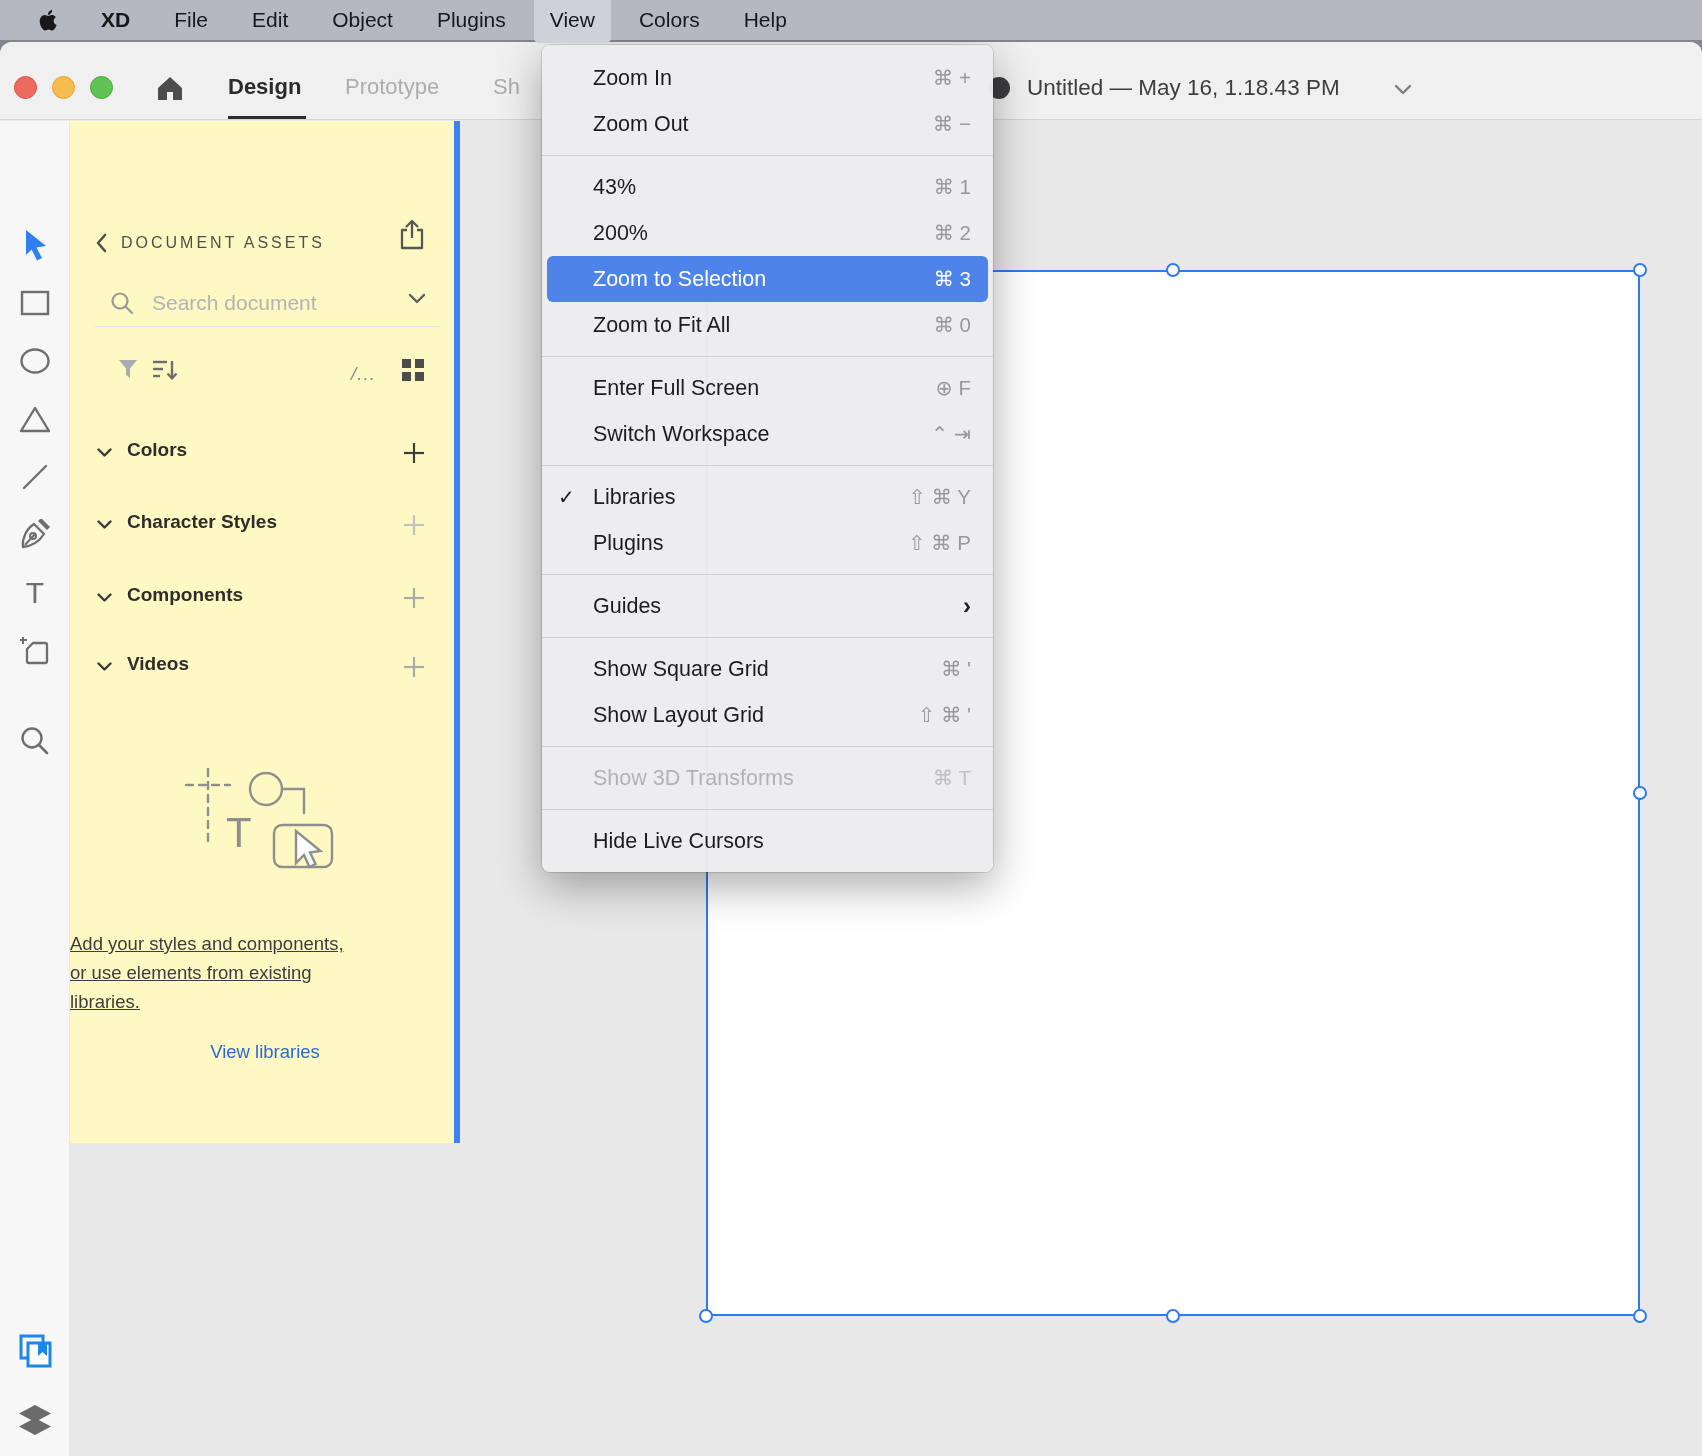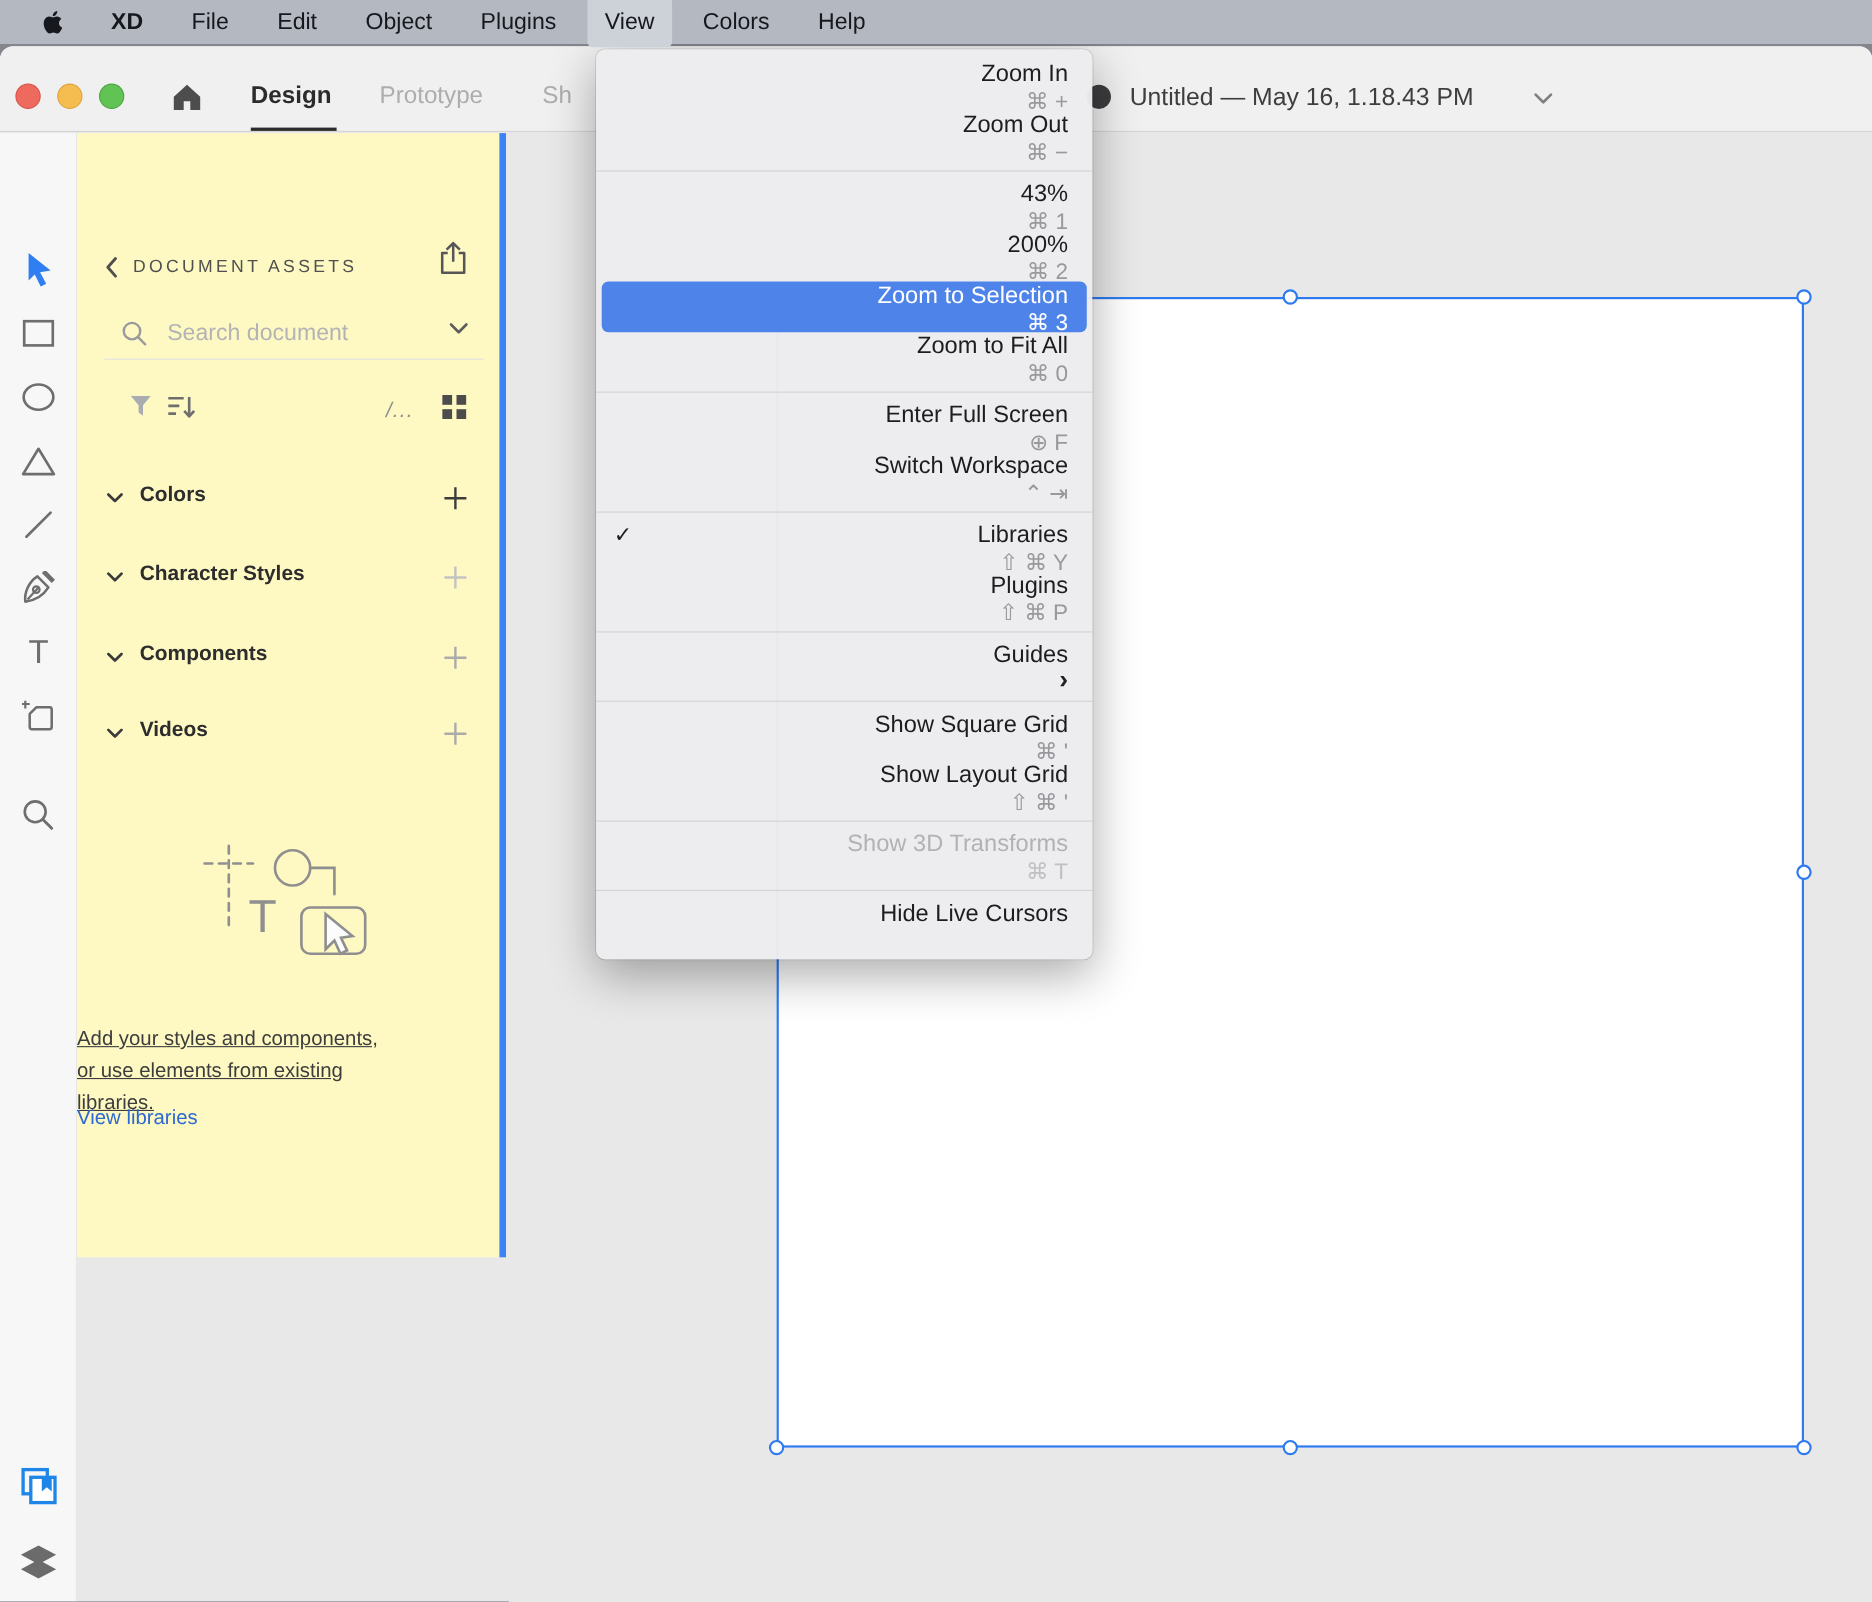--- a/index.html
+++ b/index.html
@@ -51,36 +51,36 @@
   .search-divider{position:absolute;left:25px;top:205px;width:345px;height:1px;background:#e2e2e2;}
   .filter-row-icon{position:absolute;top:238px;}
   .slash-label{position:absolute;right:78px;top:242px;font-size:19px;color:#8d8d90;font-style:italic;letter-spacing:1px;}
   .sec{position:absolute;left:0;width:390px;height:40px;}
   .sec .sec-chev{position:absolute;left:27px;top:15px;}
   .sec .sec-label{position:absolute;left:57px;top:6px;font-size:19px;font-weight:700;color:#2d2d2d;}
   .sec .sec-plus{position:absolute;right:34px;top:8px;}
   .empty-art{position:absolute;left:108px;top:644px;}
   .empty-text{position:absolute;left:0;top:808px;width:390px;
     font-size:18.5px;line-height:29px;color:#3d3d3d;text-decoration:underline;}
-  .view-lib{position:absolute;left:0;top:884px;width:390px;text-align:left;
+  .view-lib{position:absolute;left:0;top:920px;width:390px;text-align:center;
     font-size:18.5px;color:#2d69d2;}
   .dock-bottom{position:absolute;left:13px;width:44px;height:44px;display:flex;align-items:center;justify-content:center;}
 
   
   .canvas{position:absolute;left:461px;top:79px;width:1241px;height:1335px;background:#e8e8e8;}
   .artboard{position:absolute;left:706px;top:228px;width:934px;height:1046px;background:#ffffff;
     border:2px solid #2e7bf0;}
   .handle{position:absolute;width:14px;height:14px;border-radius:50%;background:#fff;border:2px solid #2e7bf0;z-index:20;}
 
   
   .menu-pop{position:absolute;left:542px;top:45px;width:451px;background:rgba(236,236,238,.97);
     border-radius:8px;box-shadow:0 14px 44px rgba(0,0,0,.33),0 0 0 1px rgba(0,0,0,.12);
     padding:10px 0 8px 0;z-index:250;}
-  .mi{position:relative;height:46px;display:flex;align-items:flex-end;padding-left:51px;padding-right:22px;
-    font-size:21.5px;color:#1d1d1f;flex-direction:column;}
+  .mi{position:relative;height:46px;display:flex;align-items:center;padding-left:51px;padding-right:22px;
+    font-size:21.5px;color:#1d1d1f;}
   .mi .chk{position:absolute;left:16px;width:30px;font-size:20px;color:#1d1d1f;}
   .mi .sc{margin-left:auto;color:#98989d;font-size:20.5px;white-space:pre;}
   .mi .sub{margin-left:auto;color:#222;font-size:24px;font-weight:700;line-height:20px;}
   .mi.hl{margin:0 5px;border-radius:6px;padding-left:46px;padding-right:17px;background:#4e84ea;color:#fff;}
   .mi.hl .sc{color:#fff;}
   .mi.dis{color:#b2b2b6;}
   .mi.dis .sc{color:#c0c0c4;}
   .mdiv{height:1px;background:#d2d2d4;margin:8px 0;}
 
   svg{display:block;}

